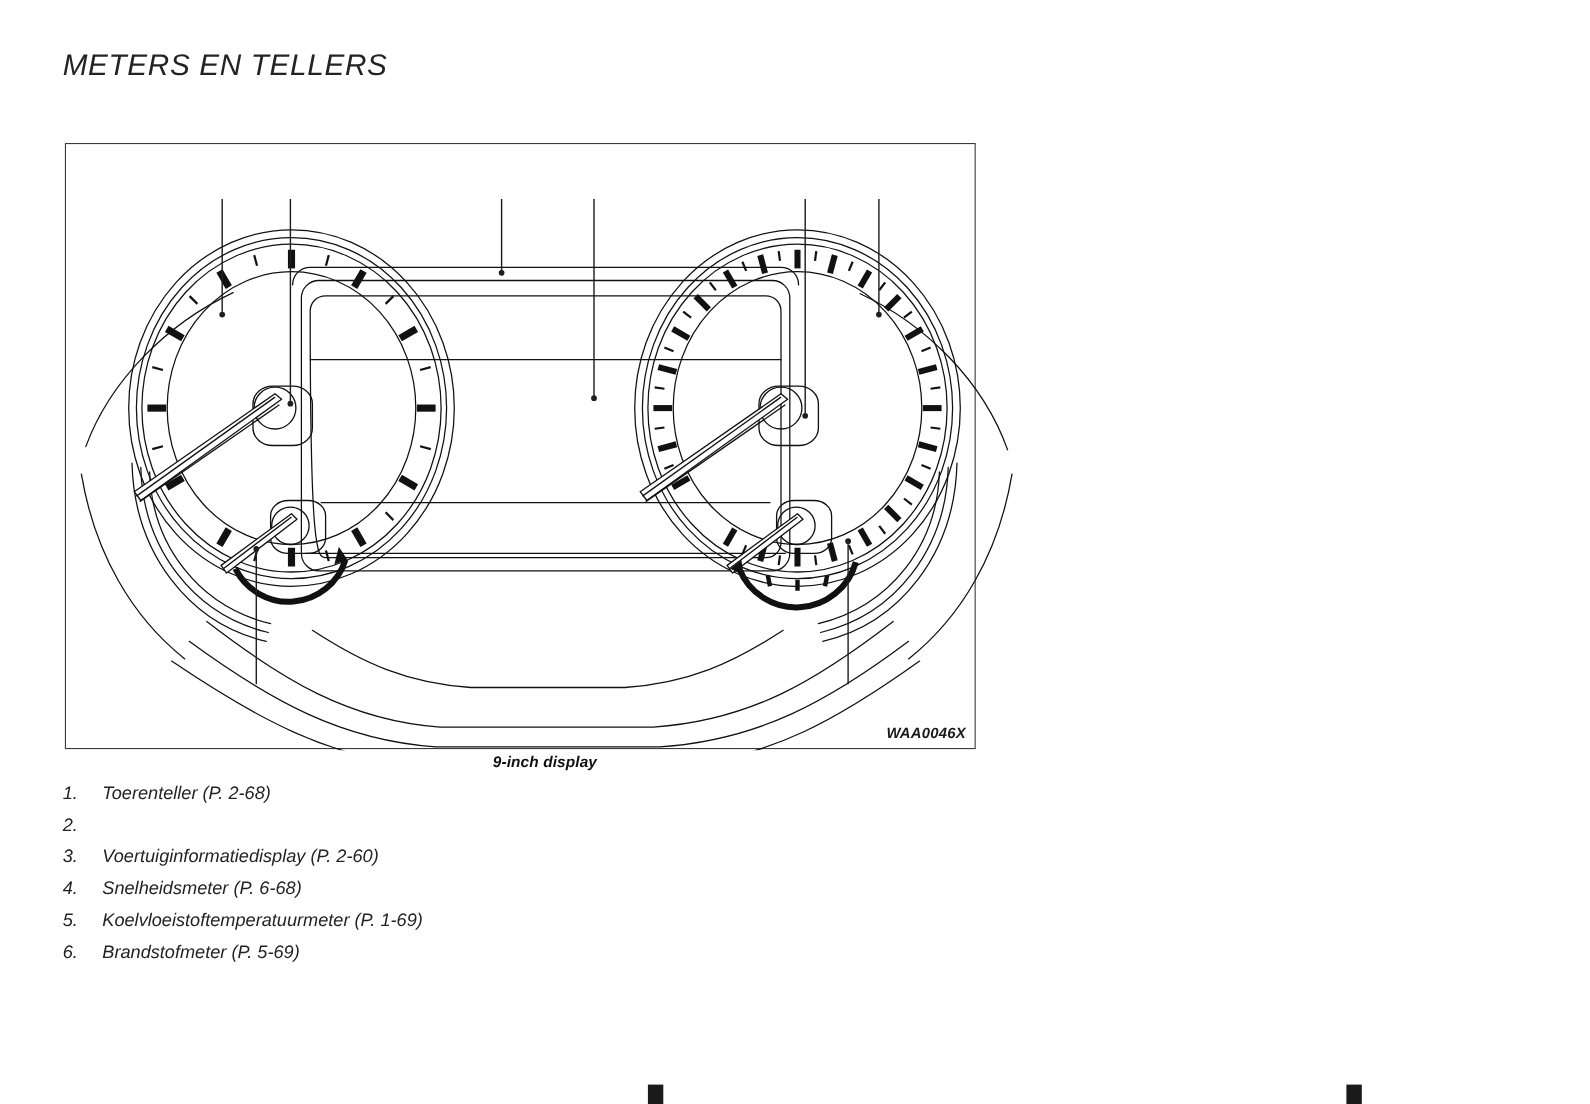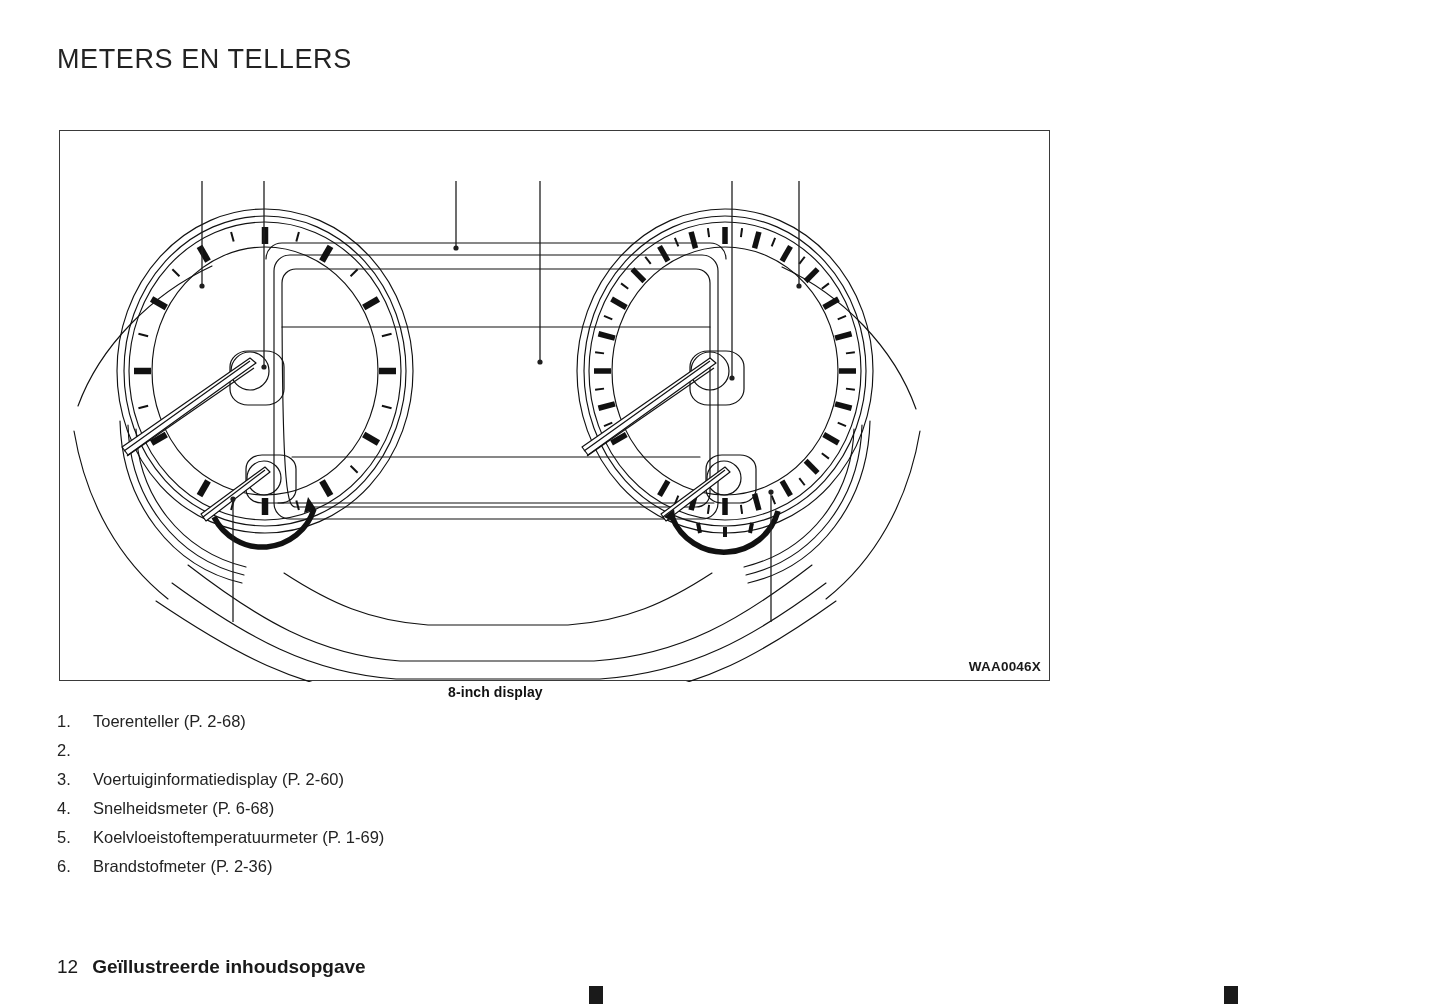--- a/index.html
+++ b/index.html
@@ -11,36 +11,37 @@
     width: 1445px;
     height: 1004px;
     position: relative;
     font-family: "Liberation Sans", sans-serif;
     color: #1a1a1a;
     overflow: hidden;
   }
   .page {
     position: absolute;
     inset: 0;
+    font-style: italic;
   }
   #page-title {
     position: absolute;
     left: 57px;
     top: 26px;
     font-size: 27px;
     font-weight: 400;
     letter-spacing: 0.6px;
     color: #232323;
     white-space: nowrap;
   }
   #figure-box {
     position: absolute;
     left: 59px;
     top: 130px;
-    width: 991px;
+    width: 828px;
     height: 551px;
     border: 1.6px solid #3a3a3a;
     box-sizing: border-box;
     background: #fff;
   }
   #figure-svg {
     position: absolute;
     left: 0;
     top: 0;
     width: 872px;
@@ -316,21 +317,21 @@
           <line x1="173" y1="491" x2="173" y2="368"></line>
           <circle cx="173" cy="368" r="2.6" stroke="none"></circle>
           <line x1="711" y1="491" x2="711" y2="361"></line>
           <circle cx="711" cy="361" r="2.6" stroke="none"></circle>
         </g>
     </svg>
 
     <div id="figure-code">WAA0046X</div>
   </div>
 
-  <div id="figure-caption">8-inch display</div>
+  <div id="figure-caption">9-inch display</div>
 
   <div id="item-list">
       <div class="list-item">
         <span class="list-num">1.</span>
         <span class="list-text">Toerenteller (P. 2-68)</span>
       </div>
       <div class="list-item">
         <span class="list-num">2.</span>
       </div>
       <div class="list-item">
@@ -340,24 +341,21 @@
       <div class="list-item">
         <span class="list-num">4.</span>
         <span class="list-text">Snelheidsmeter (P. 6-68)</span>
       </div>
       <div class="list-item">
         <span class="list-num">5.</span>
         <span class="list-text">Koelvloeistoftemperatuurmeter (P. 1-69)</span>
       </div>
       <div class="list-item">
         <span class="list-num">6.</span>
-        <span class="list-text">Brandstofmeter (P. 2-36)</span>
+        <span class="list-text">Brandstofmeter (P. 5-69)</span>
       </div>
     </div>
 
-  <div id="footer">
-    <span class="pagenum">12</span><span class="foot-title">Geïllustreerde inhoudsopgave</span>
-  </div>
 
   <div class="page-tab" id="page-tab-1"></div>
   <div class="page-tab" id="page-tab-2"></div>
 
 </div>
 
 </body></html>

